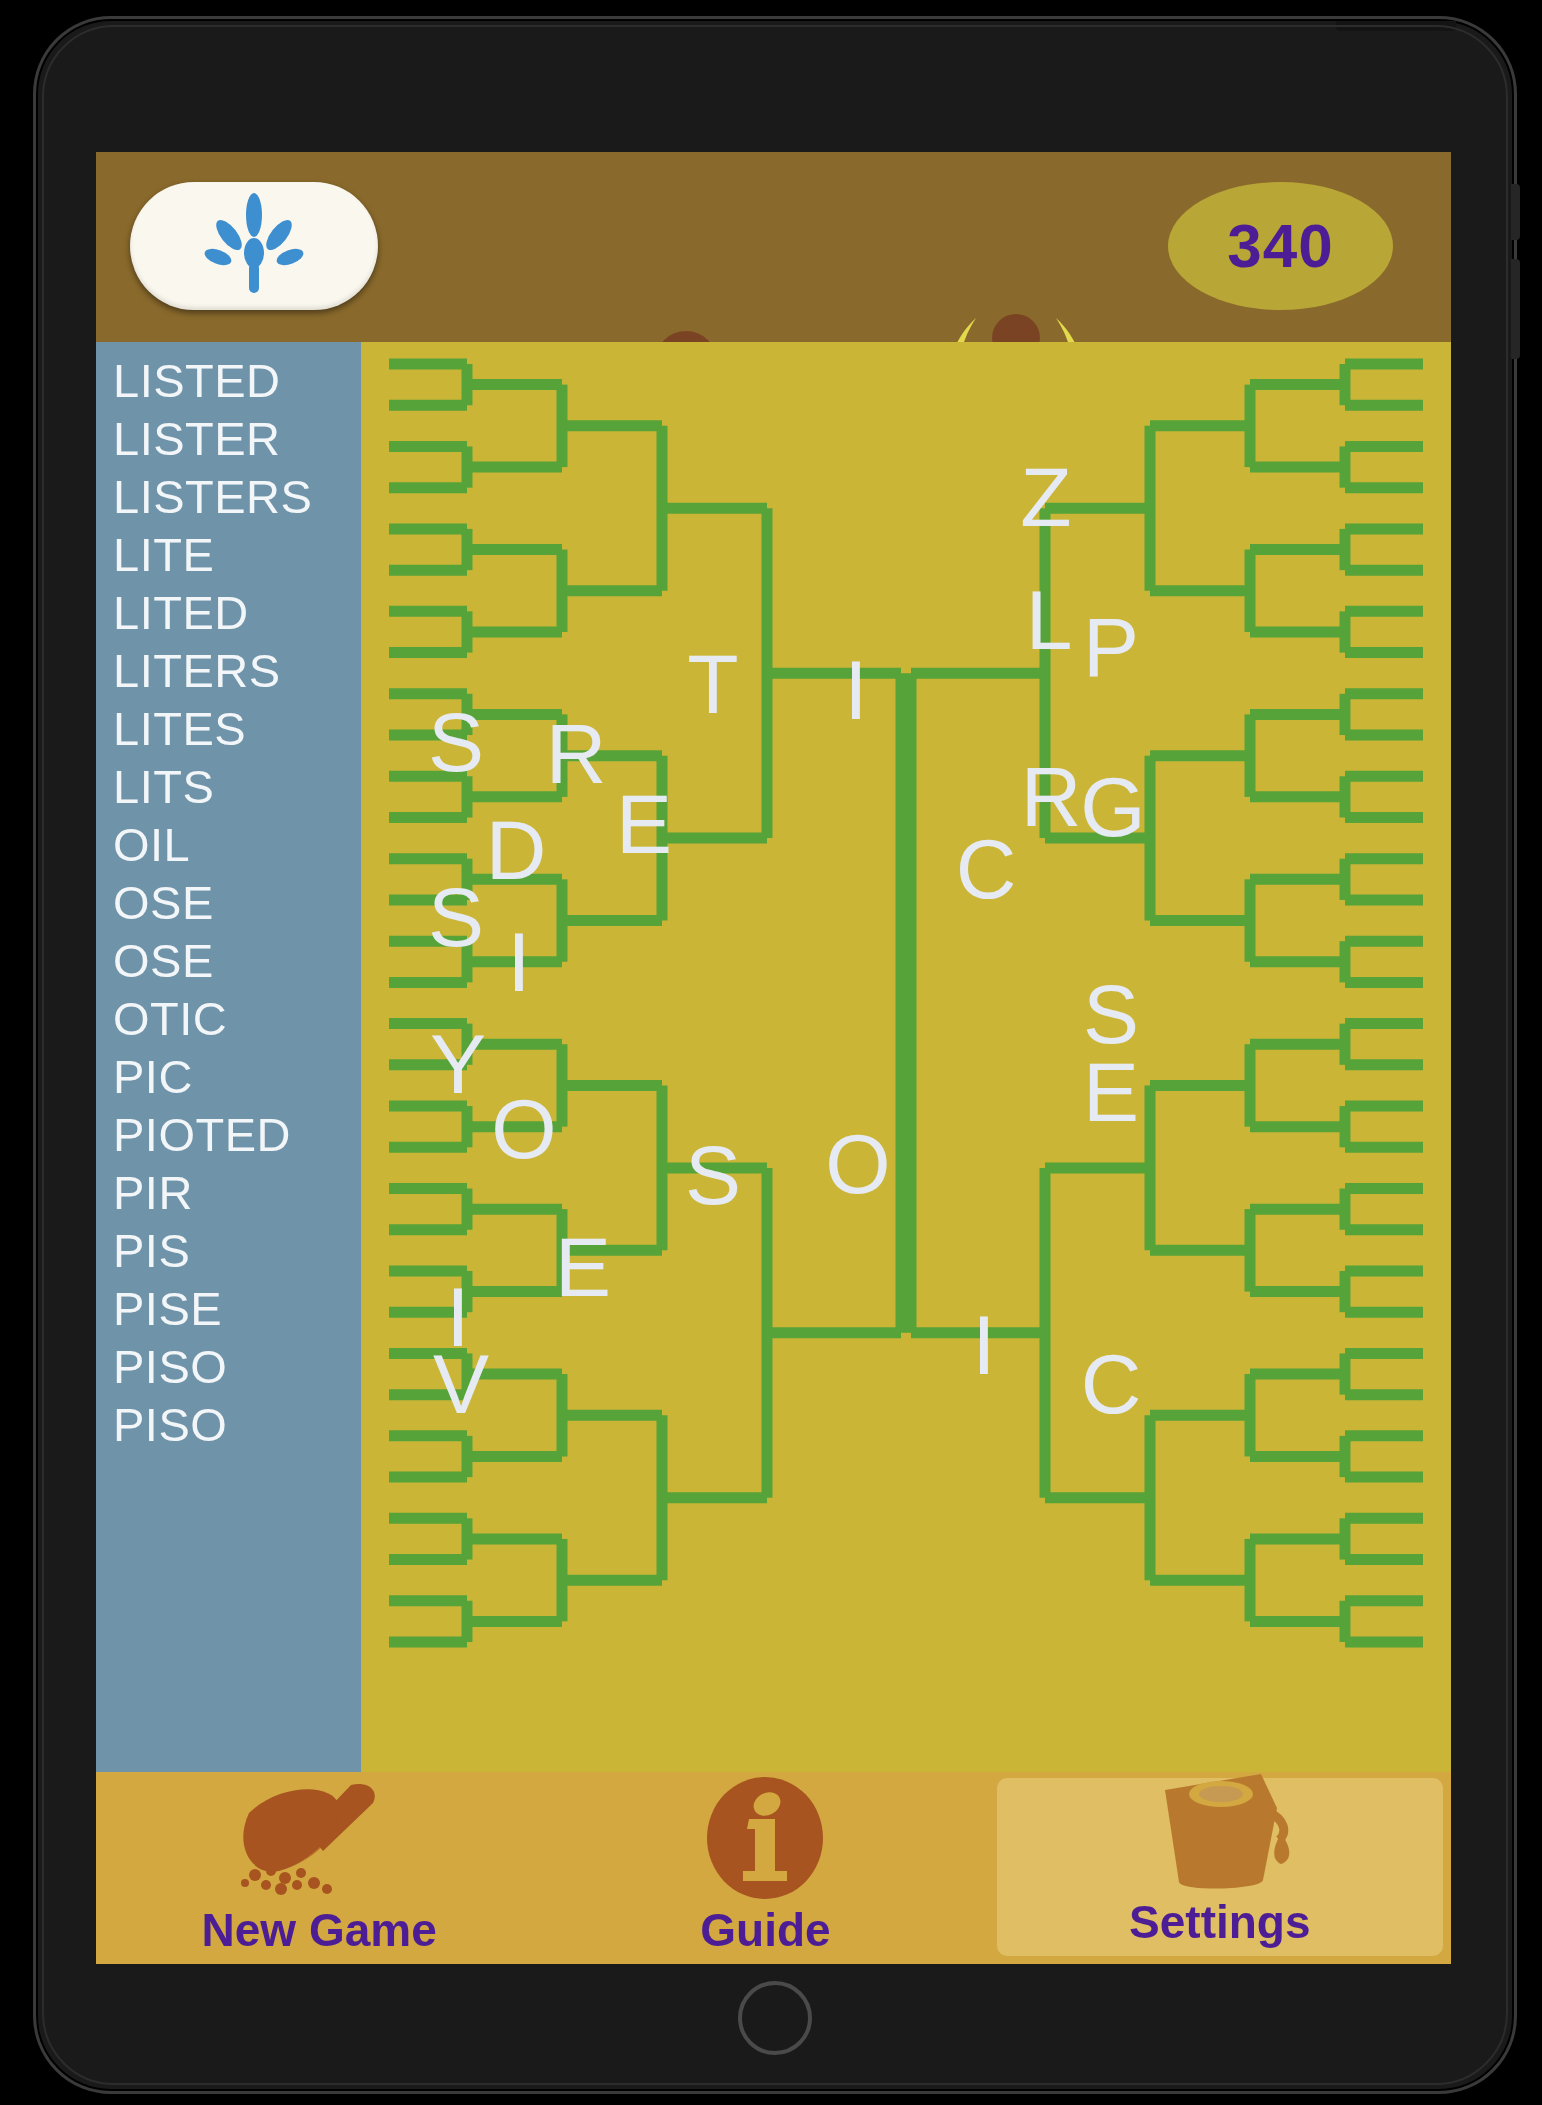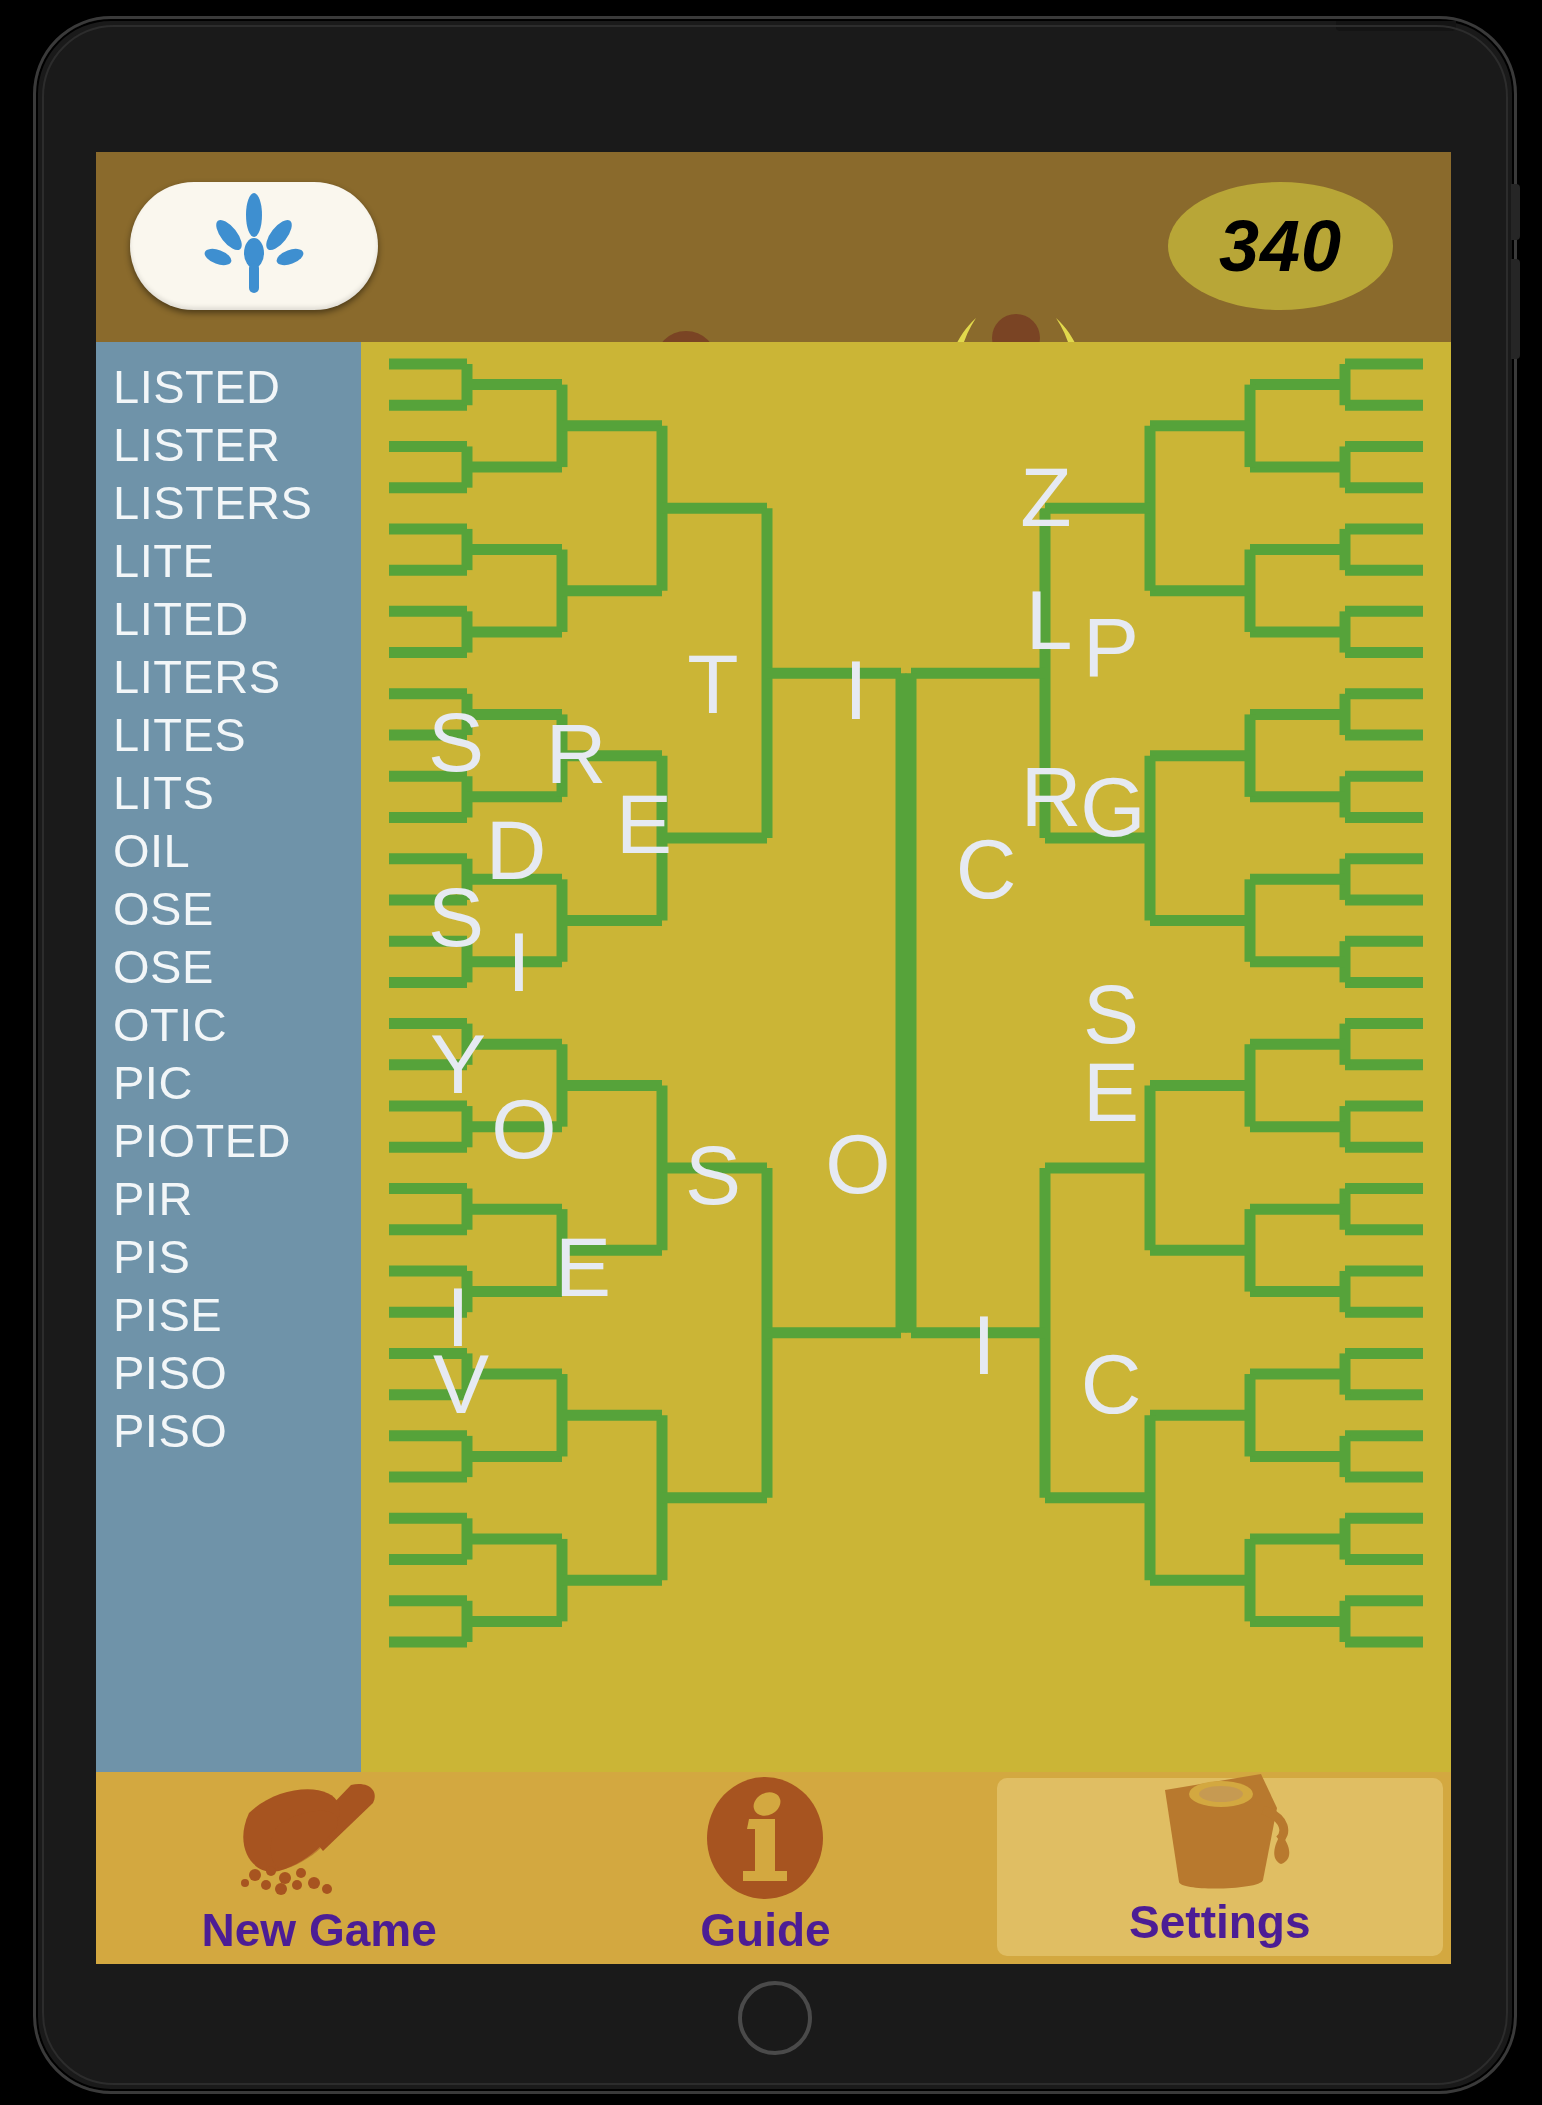--- a/index.html
+++ b/index.html
@@ -33,26 +33,26 @@
             box-shadow:0 3px 6px rgba(0,0,0,.45), inset 0 -3px 4px rgba(0,0,0,.10);
             cursor:pointer;}
   #seed-btn svg{position:absolute;left:50%;top:50%;transform:translate(-50%,-50%);}
 
   #share-icon{position:absolute;left:520px;top:170px;width:180px;height:150px;cursor:pointer;}
   #wreath-icon{position:absolute;left:820px;top:148px;width:200px;height:180px;}
 
   #score-badge{position:absolute;right:58px;top:30px;width:225px;height:128px;
                background:#B8A637;border-radius:50%;display:flex;align-items:center;
                justify-content:center;}
-  #score-badge span{font-size:72px;font-weight:700;color:#000000;letter-spacing:1px;
-                    line-height:1;font-family:"Liberation Sans",sans-serif;font-style:italic;}
+  #score-badge span{font-size:62px;font-weight:700;color:#4c1d95;letter-spacing:1px;
+                    line-height:1;font-family:"Liberation Sans",sans-serif;}
 
   
   #wordlist{position:absolute;left:0;top:190px;width:265px;bottom:192px;
-            background:#6F93A9;overflow:hidden;padding-top:16px;box-sizing:border-box;}
+            background:#6F93A9;overflow:hidden;padding-top:10px;box-sizing:border-box;}
   .word{color:#F2F6F8;font-size:47px;line-height:58px;padding-left:17px;
         font-weight:400;white-space:nowrap;letter-spacing:.5px;cursor:pointer;}
 
   
   #board{position:absolute;left:265px;top:190px;right:0;bottom:192px;background:#CBB536;overflow:hidden;}
   #board svg{position:absolute;left:0;top:0;}
   .tletter{fill:#E6EAF2;font-family:"Liberation Sans",sans-serif;font-size:84px;
            text-anchor:middle;dominant-baseline:central;}
 
   

